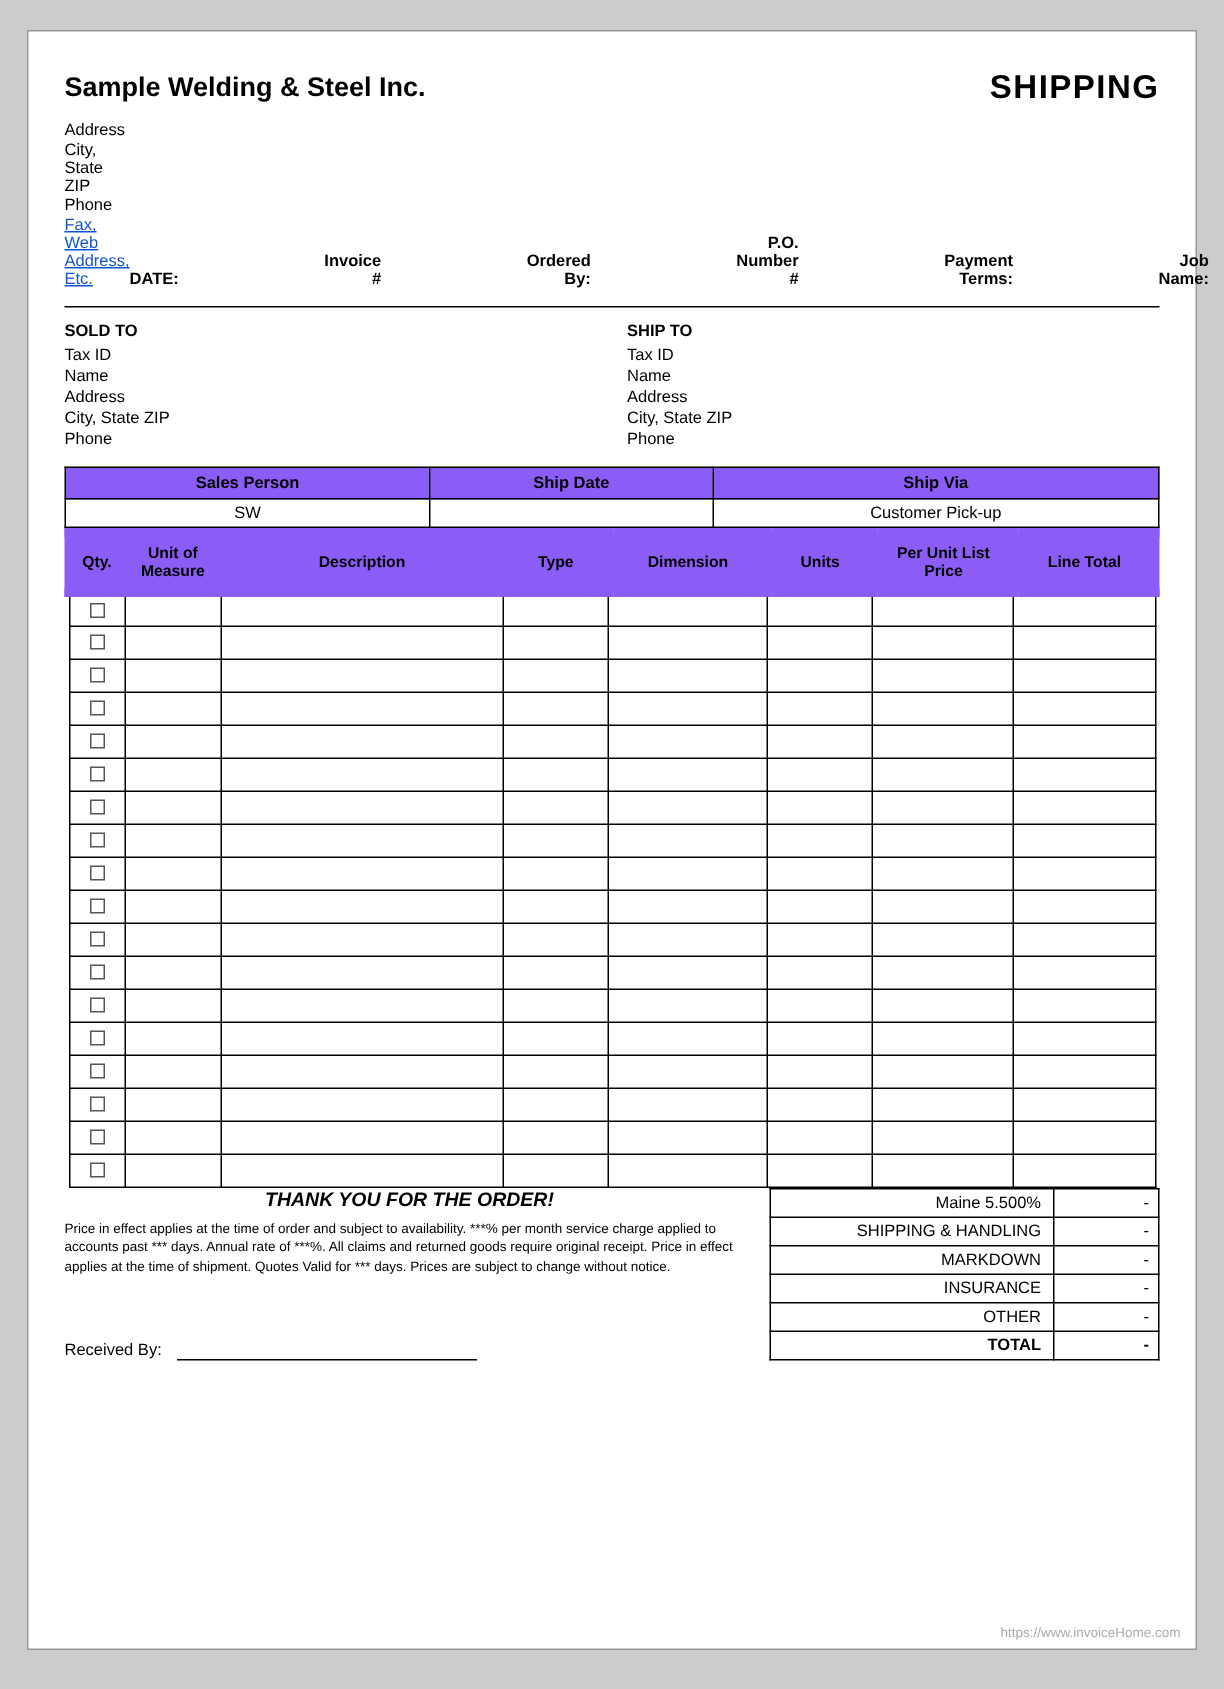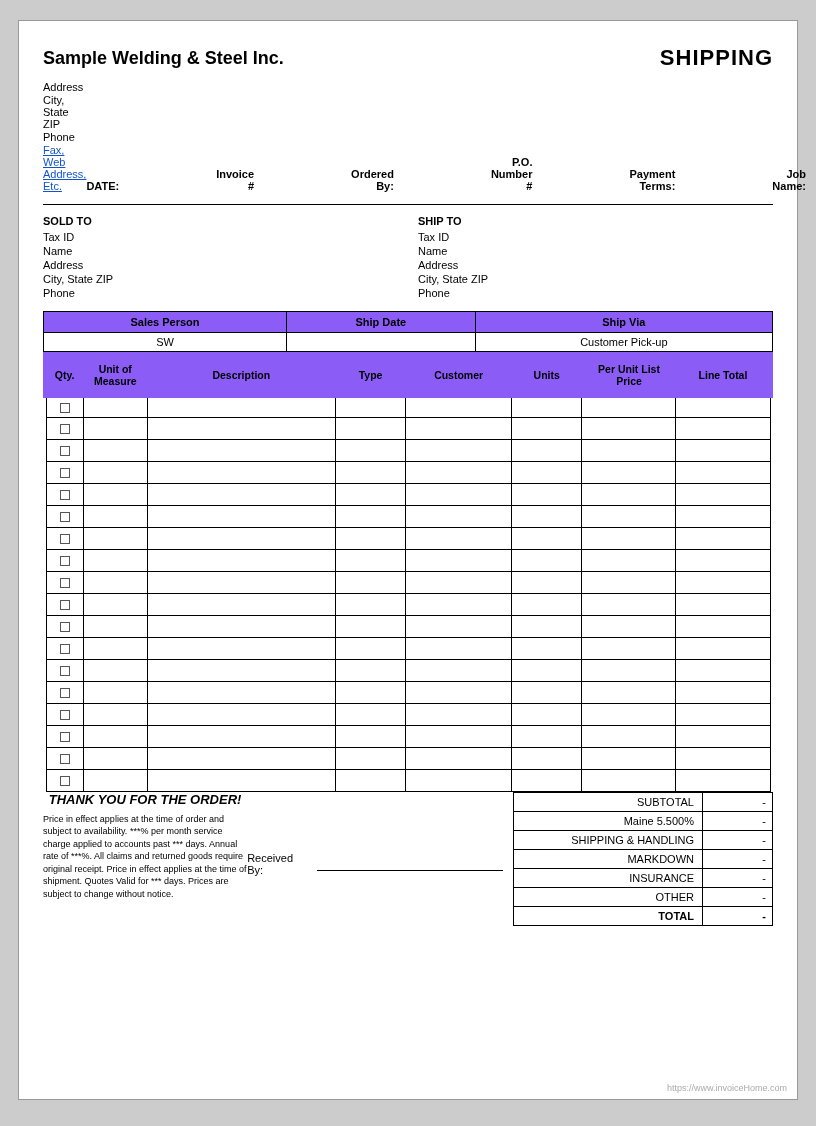--- a/index.html
+++ b/index.html
@@ -147,21 +147,21 @@
     
     .bottom-section {
       display: flex;
       gap: 0;
       margin-top: 0;
     }
     .bottom-left {
       flex: 1;
       padding-right: 10px;
       display: flex;
-      flex-direction: row;
+      flex-direction: column;
       justify-content: space-between;
     }
     .thank-you {
       font-weight: bold;
       font-style: italic;
       font-size: 13px;
       text-align: center;
       margin-bottom: 6px;
     }
     .disclaimer {
@@ -296,21 +296,21 @@
     </tbody>
   </table>
 
   <table class="items-table">
     <thead>
       <tr>
         <th style="width:28px;">Qty.</th>
         <th style="width:52px;">Unit of Measure</th>
         <th style="width:160px;">Description</th>
         <th style="width:60px;">Type</th>
-        <th style="width:90px;">Customer</th>
+        <th style="width:90px;">Dimension</th>
         <th style="width:60px;">Units</th>
         <th style="width:80px;">Per Unit List Price</th>
         <th style="width:80px;">Line Total</th>
       </tr>
     </thead>
     <tbody id="items-body">
     <tr>
           <td class="checkbox-cell"><span class="checkbox-mark"></span></td>
           <td>&nbsp;</td>
           <td>&nbsp;</td>
@@ -501,24 +501,20 @@
       </div>
       <div class="received-by">
         <span>Received By:</span>
         <span class="received-line"></span>
       </div>
     </div>
 
     <table class="totals-table">
       <tbody>
         <tr>
-          <td>SUBTOTAL</td>
-          <td>-</td>
-        </tr>
-        <tr>
           <td>Maine   5.500%</td>
           <td>-</td>
         </tr>
         <tr>
           <td>SHIPPING &amp; HANDLING</td>
           <td>-</td>
         </tr>
         <tr>
           <td>MARKDOWN</td>
           <td>-</td>

